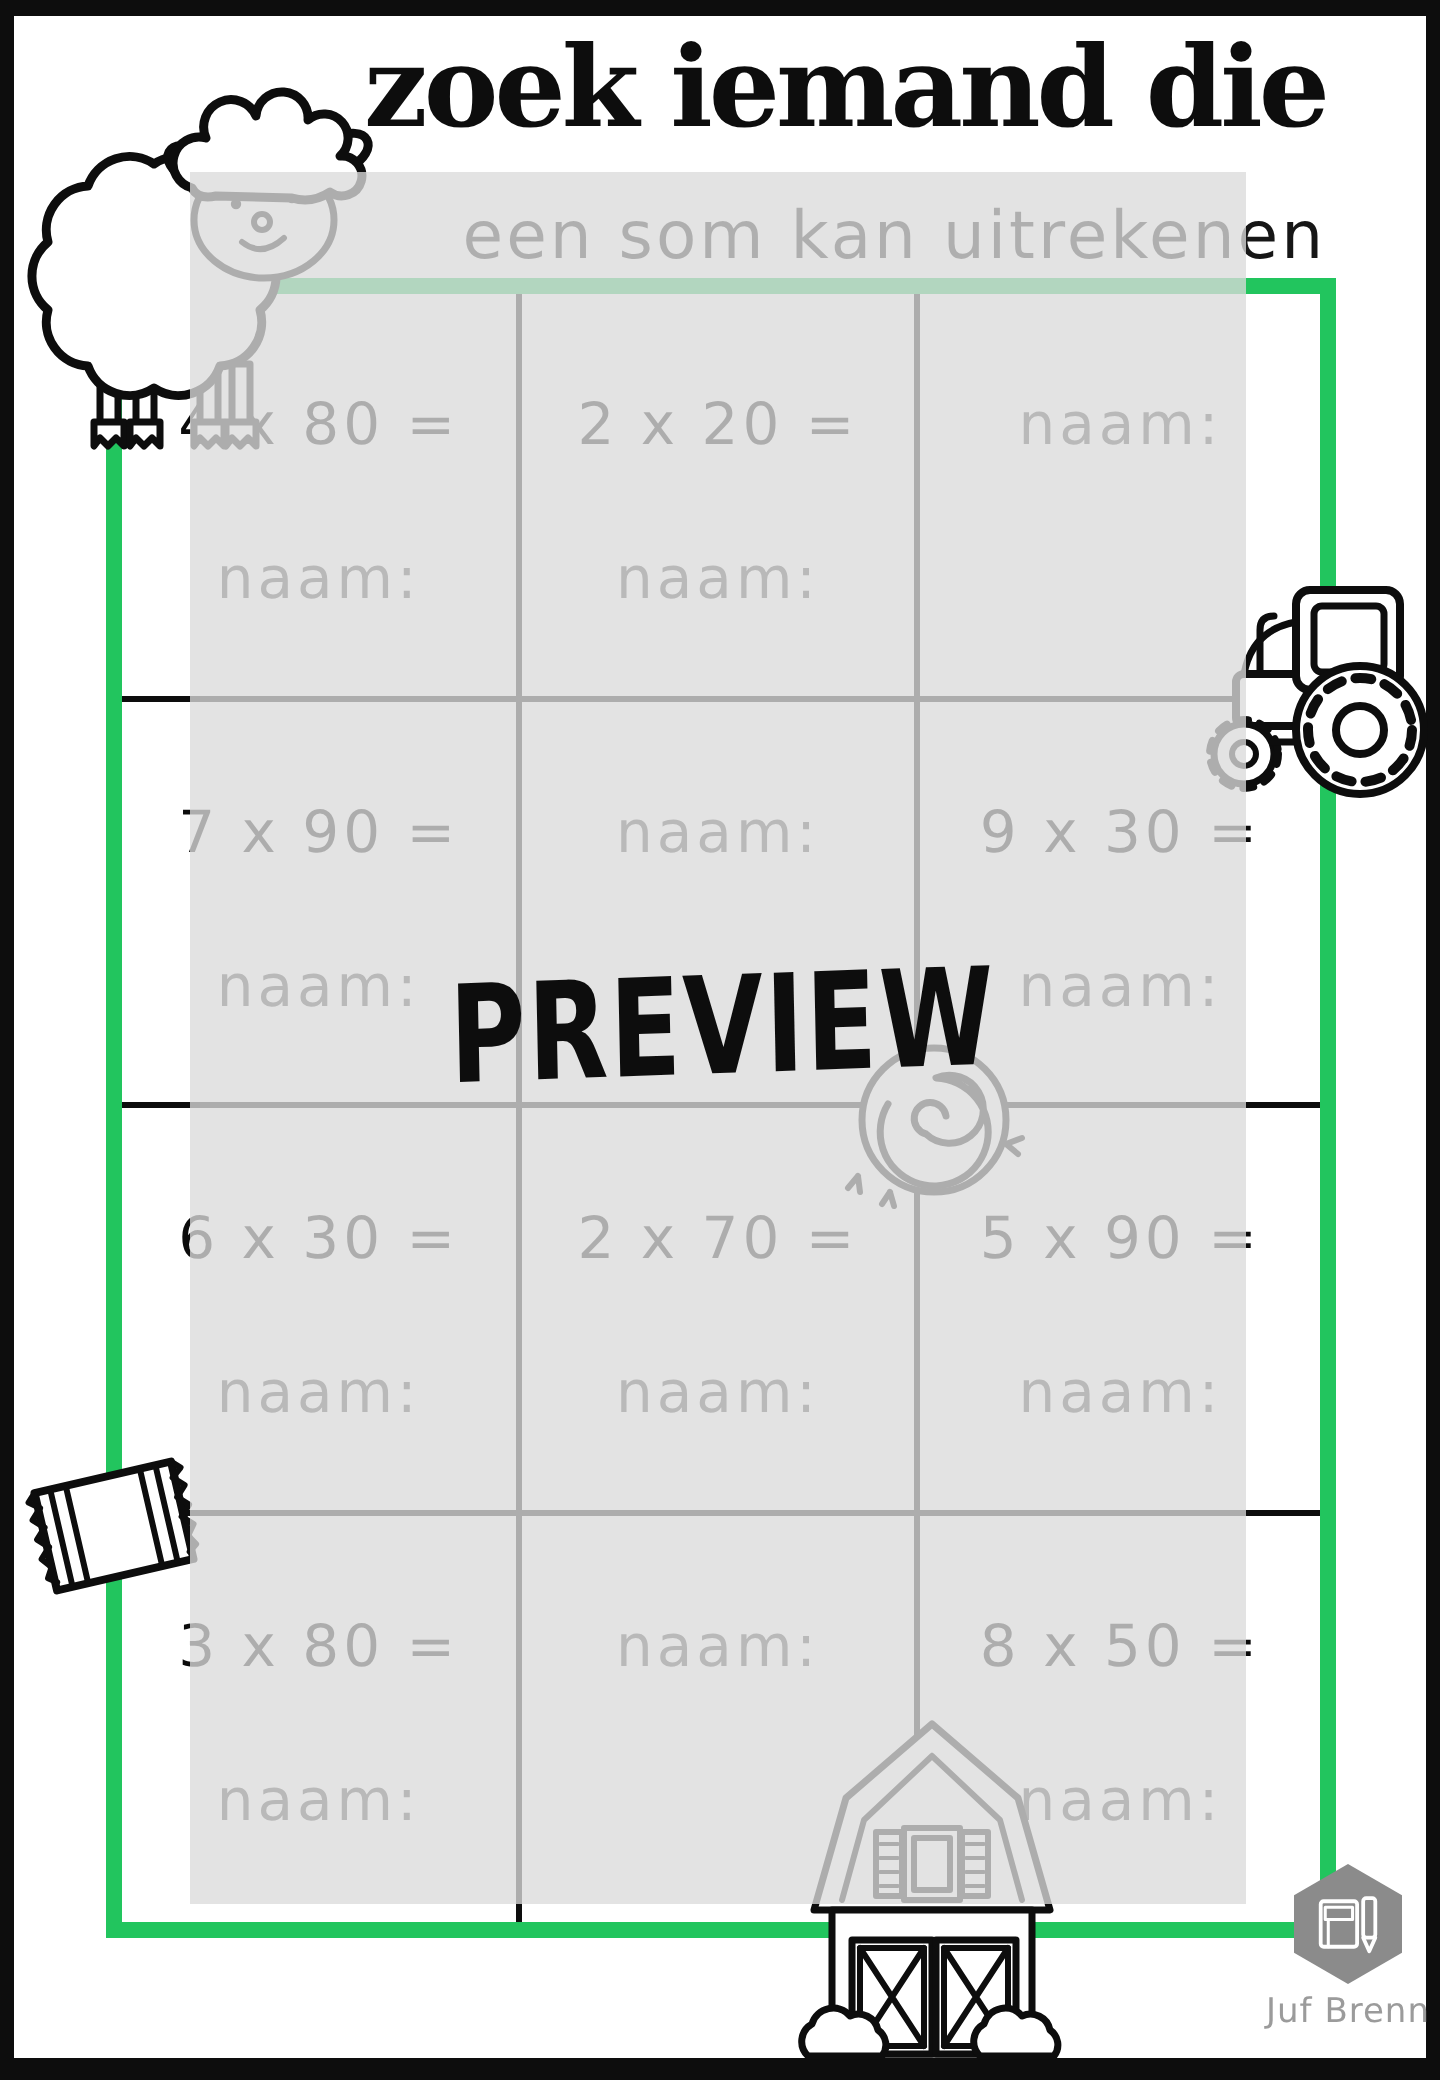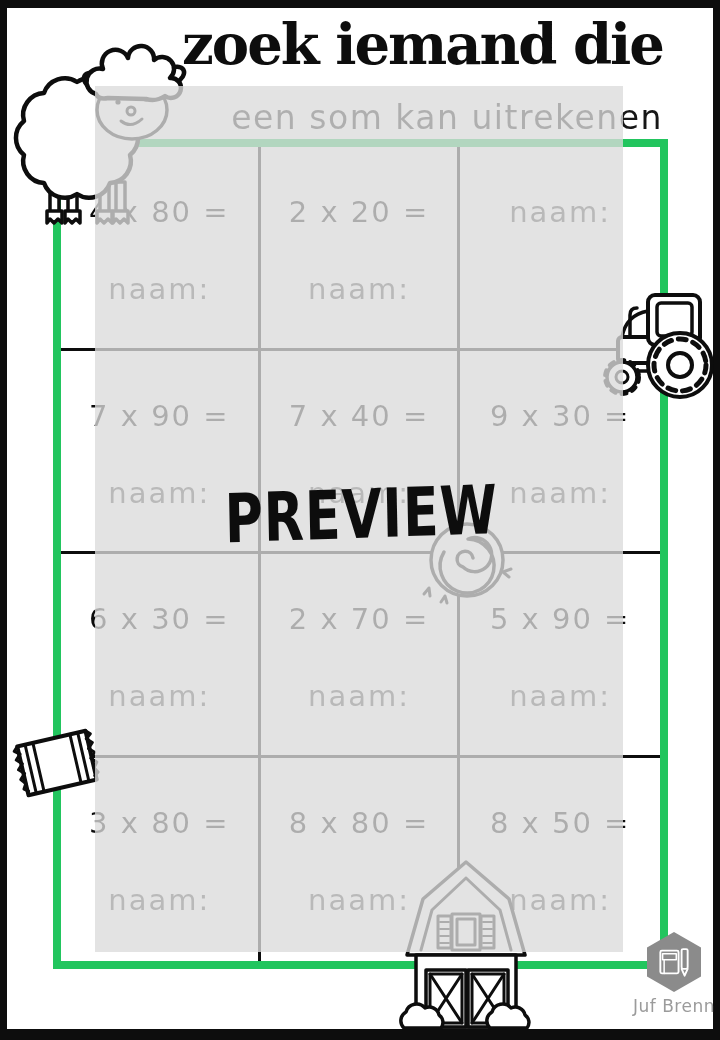--- a/index.html
+++ b/index.html
@@ -65,21 +65,20 @@
       <div class="name-label">naam:</div>
     </div>
     <div class="cell last-col">
       <div class="name-label">naam:</div>
     </div>
     <div class="cell">
       <div class="problem">7 x 90 =</div>
       <div class="name-label">naam:</div>
     </div>
     <div class="cell">
-      <div class="problem">7 x 40 =</div>
       <div class="name-label">naam:</div>
     </div>
     <div class="cell last-col">
       <div class="problem">9 x 30 =</div>
       <div class="name-label">naam:</div>
     </div>
     <div class="cell">
       <div class="problem">6 x 30 =</div>
       <div class="name-label">naam:</div>
     </div>
@@ -89,21 +88,20 @@
     </div>
     <div class="cell last-col">
       <div class="problem">5 x 90 =</div>
       <div class="name-label">naam:</div>
     </div>
     <div class="cell last-row">
       <div class="problem">3 x 80 =</div>
       <div class="name-label">naam:</div>
     </div>
     <div class="cell last-row">
-      <div class="problem">8 x 80 =</div>
       <div class="name-label">naam:</div>
     </div>
     <div class="cell last-col last-row">
       <div class="problem">8 x 50 =</div>
       <div class="name-label">naam:</div>
     </div>
   </div>
 
   <div class="illo" style="left:12px;top:48px;">
     <svg width="185" height="185" viewBox="0 0 185 185" fill="none" stroke="#0d0d0d" stroke-width="4.5" stroke-linecap="round" stroke-linejoin="round">

